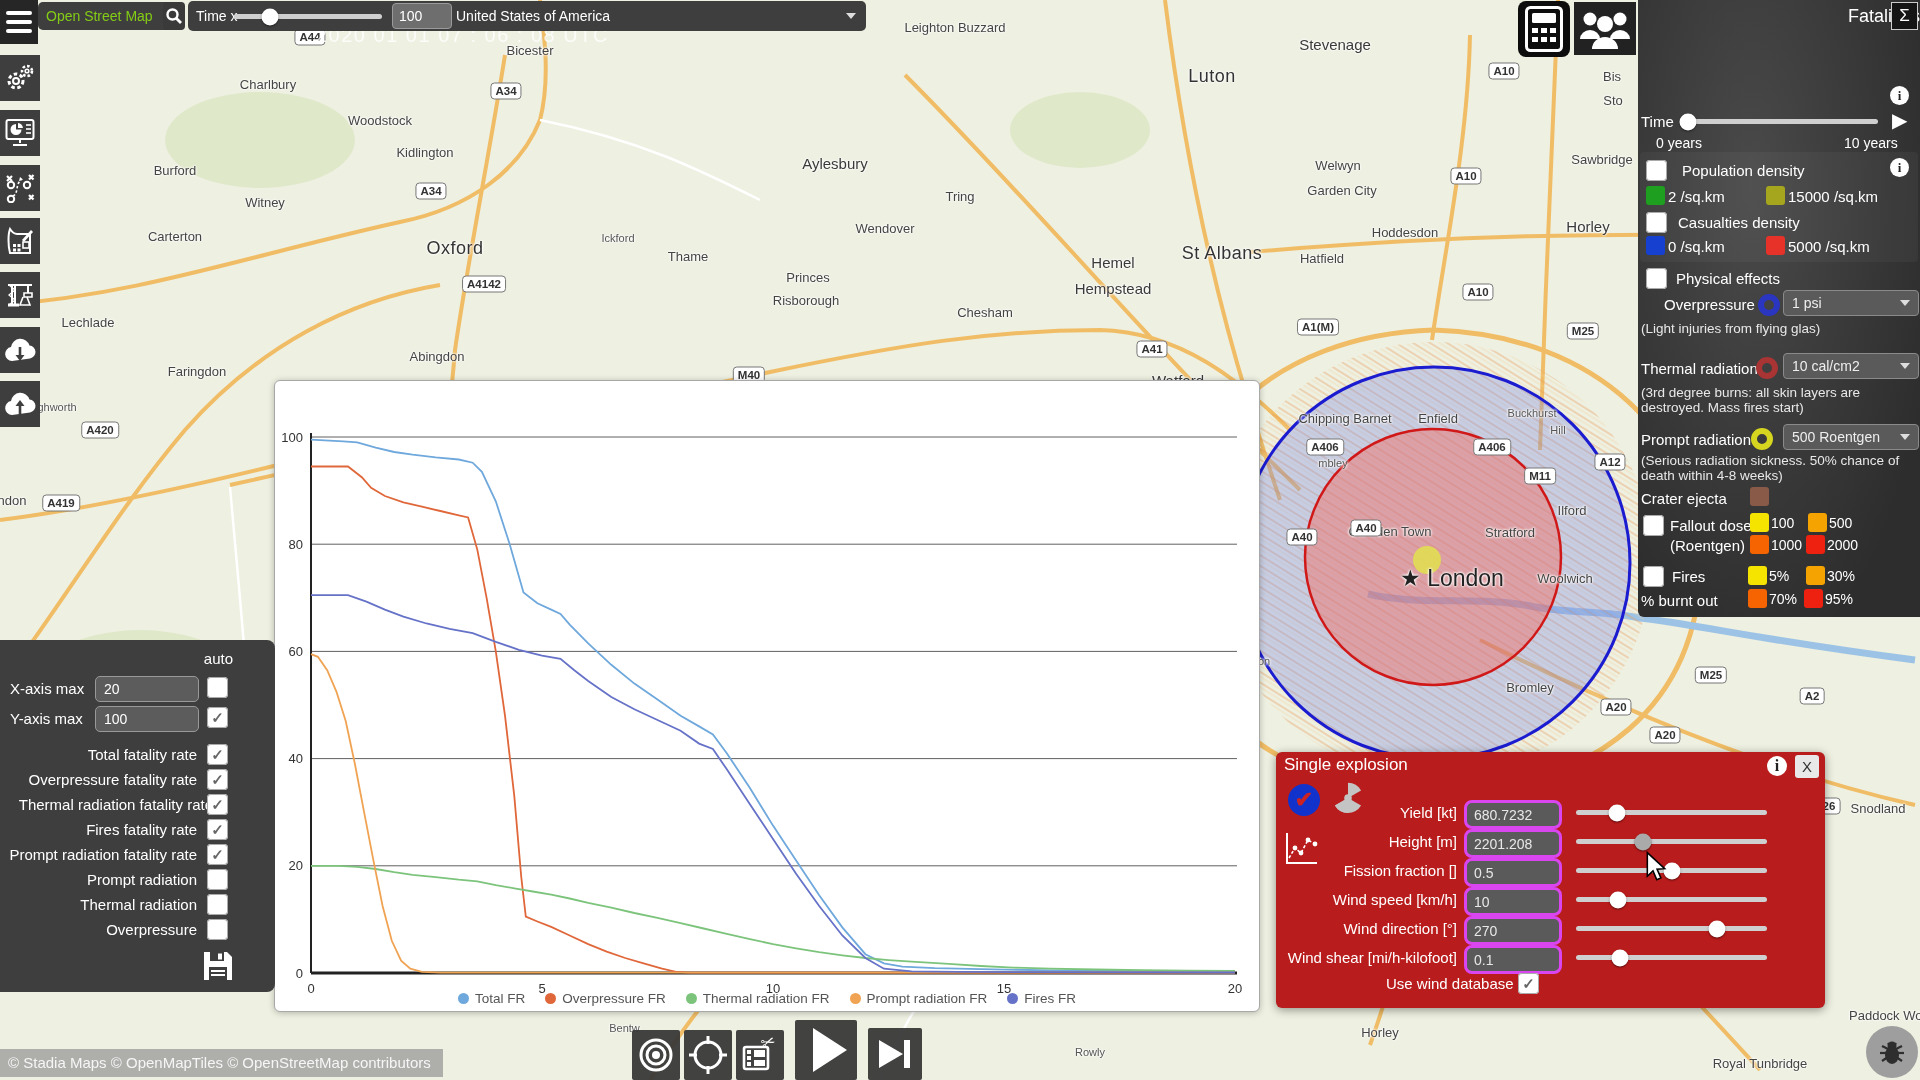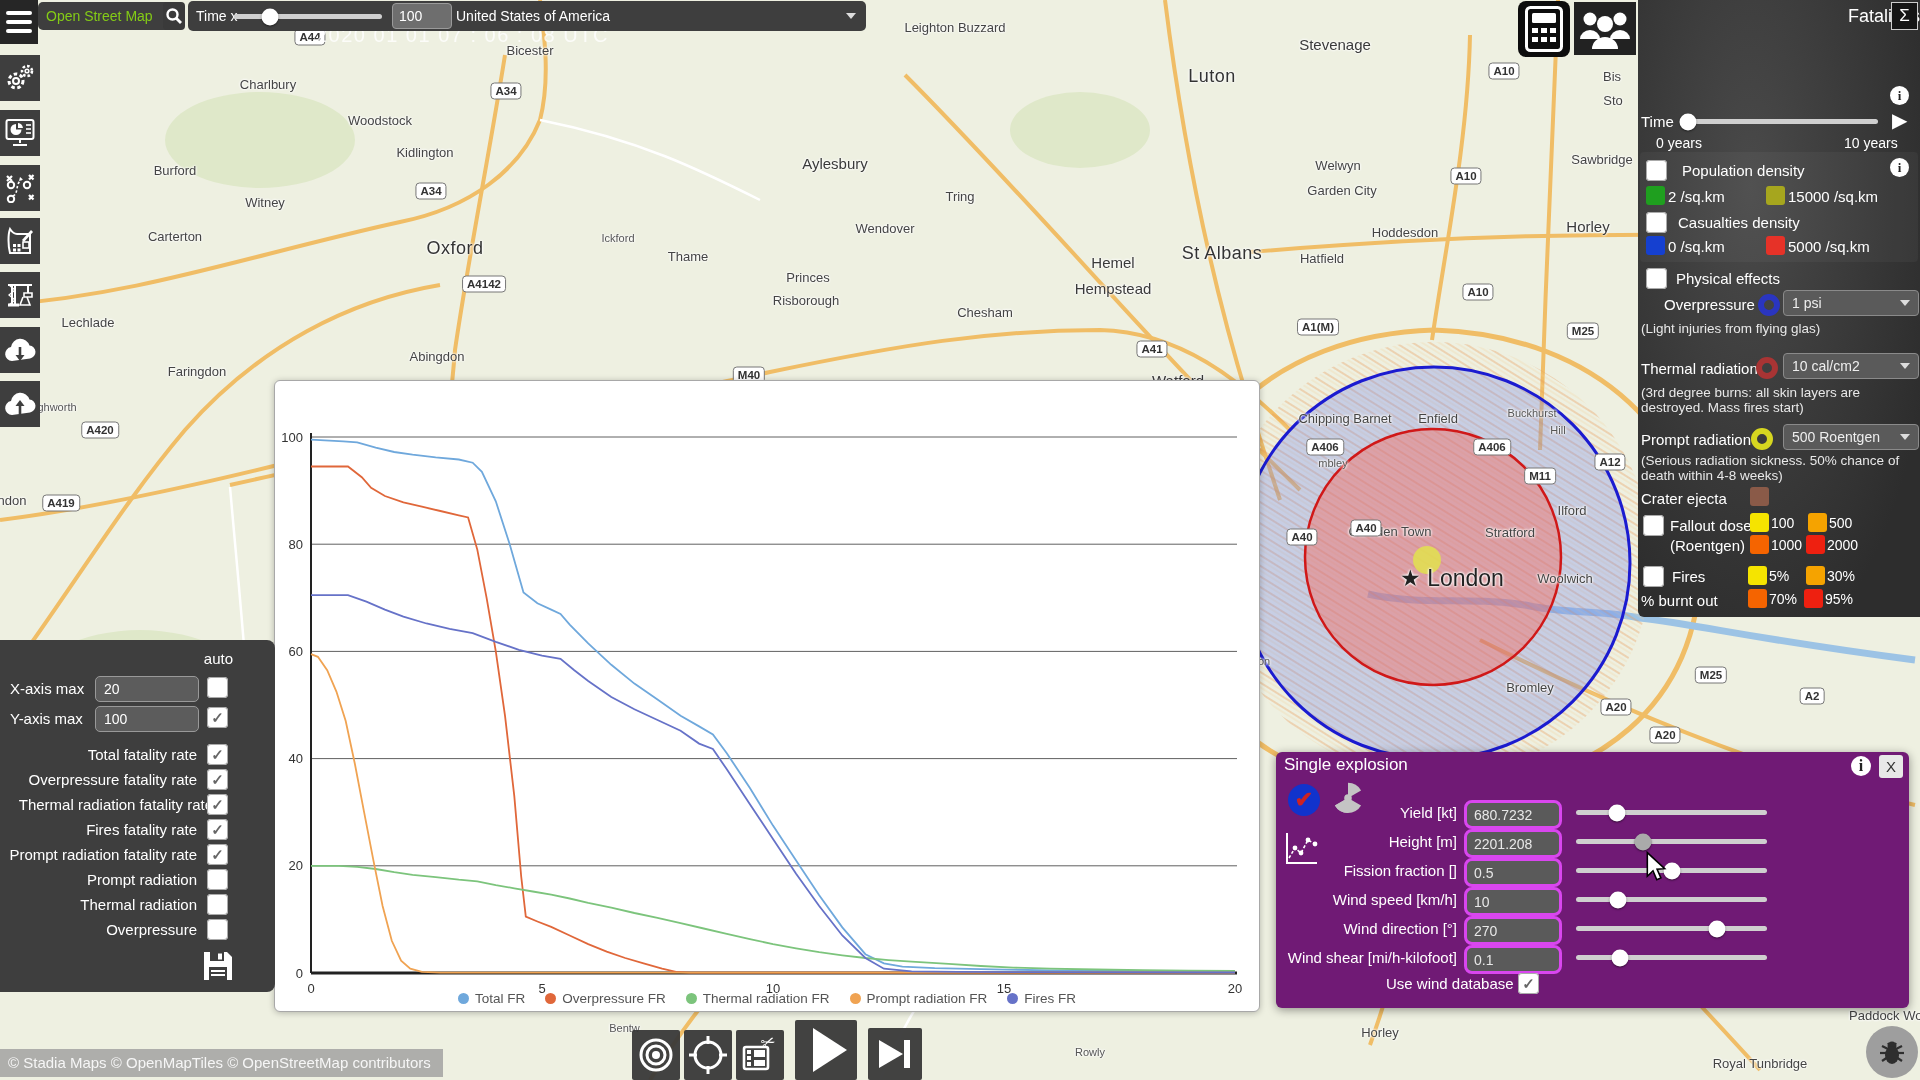--- a/index.html
+++ b/index.html
@@ -68,21 +68,21 @@
     gap:20px;font-size:13.5px;color:#555;}
   .legitem{display:flex;align-items:center;gap:6px;}
   .legdot{width:11px;height:11px;border-radius:50%;}
   
   #fatpanel{position:absolute;left:1638px;top:0;width:282px;height:617px;z-index:5;color:#fff;
     background:radial-gradient(ellipse at 40% 30%,#4a4a4a,#2d2d2d 80%);font-size:15px;
     border-radius:0 0 0 6px;}
   #fatpanel .abs{position:absolute;}
   .note{position:absolute;left:3px;width:272px;font-size:13.5px;color:#e8e8e8;line-height:1.12;}
   
-  #exppanel{position:absolute;left:1276px;top:752px;width:633px;height:256px;background:#701a75;
+  #exppanel{position:absolute;left:1276px;top:752px;width:549px;height:256px;background:#b91c1c;
     border-radius:6px;z-index:6;color:#fff;box-shadow:0 2px 10px rgba(0,0,0,.4);}
   #exppanel .title{position:absolute;left:8px;top:3px;font-size:17px;}
   .exprow{position:absolute;left:0;width:549px;height:26px;}
   .exprow .rl{position:absolute;right:368px;top:4px;font-size:15px;white-space:nowrap;}
   .exprow .inp{position:absolute;left:188px;top:0;width:78px;height:23px;background:#5a5a5a;
     border:3px solid #d946ef;border-radius:8px;color:#e8e8e8;font-size:14px;display:flex;
     align-items:center;padding:0 7px;}
   .exprow .track{left:300px;top:10px;width:191px;}
   
   .pbtn{position:absolute;background:rgba(56,56,56,.95);z-index:5;display:flex;align-items:center;

